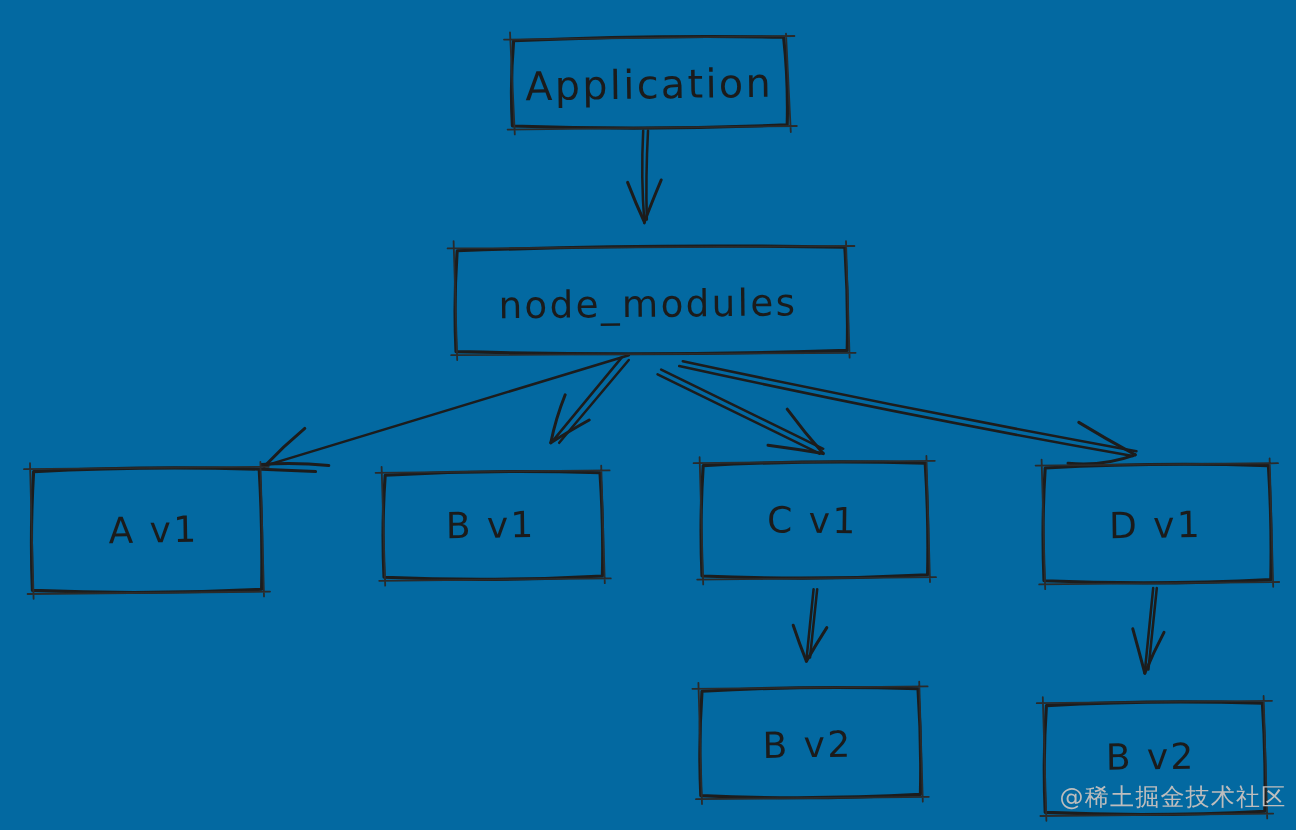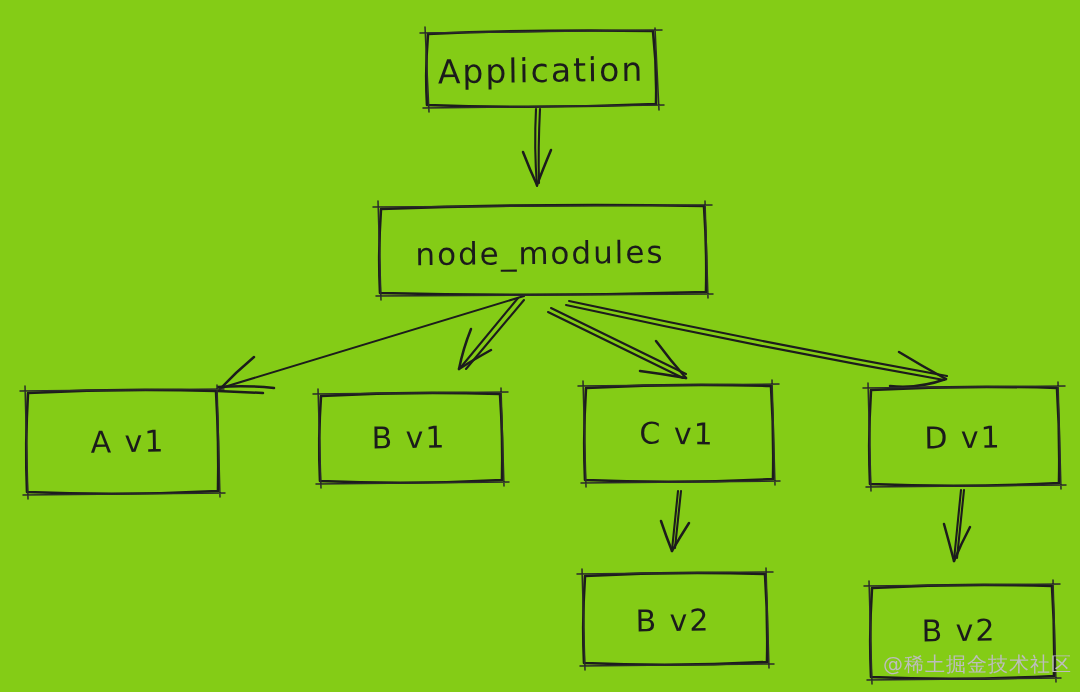--- a/index.html
+++ b/index.html
@@ -1,20 +1,20 @@
 <!DOCTYPE html>
 <html><head>
 <meta charset="utf-8">
 <style>
   html, body { margin: 0; padding: 0; background: #ffffff; }
   .canvas {
     position: relative;
     width: 1080px;
     height: 692px;
-    background: #84cc16;
+    background: #0369a1;
     overflow: hidden;
     font-family: "DejaVu Sans", sans-serif;
   }
   svg { display: block; }
   .ink  { stroke: #1c1c1c; fill: none; stroke-linecap: round; stroke-linejoin: round; }
   .box1 { stroke-width: 2.6; }
   .box2 { stroke-width: 1.5; stroke: #2a2a2a; }
   .shaft { stroke-width: 2.1; }
   .wing  { stroke-width: 2.5; }
   .node-label {

